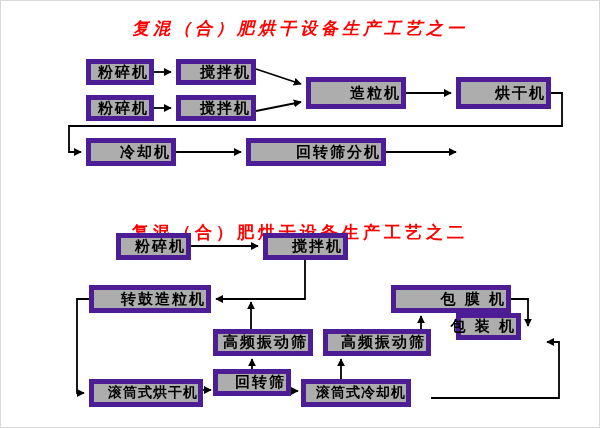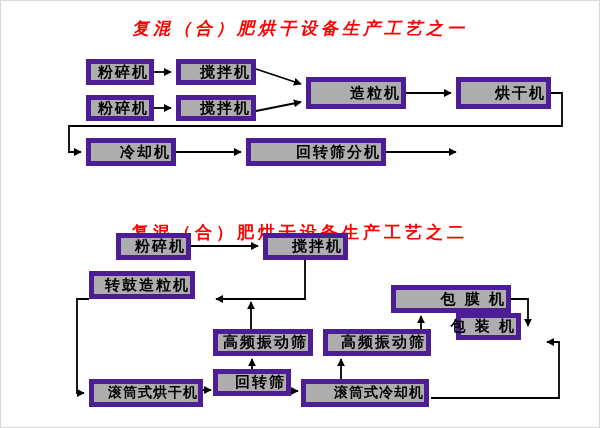--- a/index.html
+++ b/index.html
@@ -108,38 +108,38 @@
   </div>
 
   <div class="fc-title t2">复混（合）肥烘干设备生产工艺之二</div>
 
   <div class="box" style="left:115px;top:232px;width:75px;height:27px">
     <span>粉碎机</span>
   </div>
   <div class="box" style="left:262px;top:232px;width:85px;height:27px">
     <span>搅拌机</span>
   </div>
-  <div class="box" style="left:88px;top:270px;width:106px;height:28px">
+  <div class="box" style="left:88px;top:284px;width:122px;height:28px">
     <span>转鼓造粒机</span>
   </div>
   <div class="box" style="left:390px;top:284px;width:120px;height:28px">
     <span>包 膜 机</span>
   </div>
   <div class="box" style="left:212px;top:328px;width:100px;height:27px">
     <span>高频振动筛</span>
   </div>
   <div class="box" style="left:322px;top:328px;width:108px;height:27px">
     <span>高频振动筛</span>
   </div>
   <div class="box" style="left:455px;top:312px;width:65px;height:27px">
     <span>包 装 机</span>
   </div>
   <div class="box small" style="left:88px;top:378px;width:114px;height:28px">
     <span>滚筒式烘干机</span>
   </div>
   <div class="box" style="left:212px;top:368px;width:78px;height:27px">
     <span>回转筛</span>
   </div>
-  <div class="box small" style="left:300px;top:378px;width:128px;height:28px">
+  <div class="box small" style="left:300px;top:378px;width:110px;height:28px">
     <span>滚筒式冷却机</span>
   </div>
 
 </div>
 
 </body></html>

